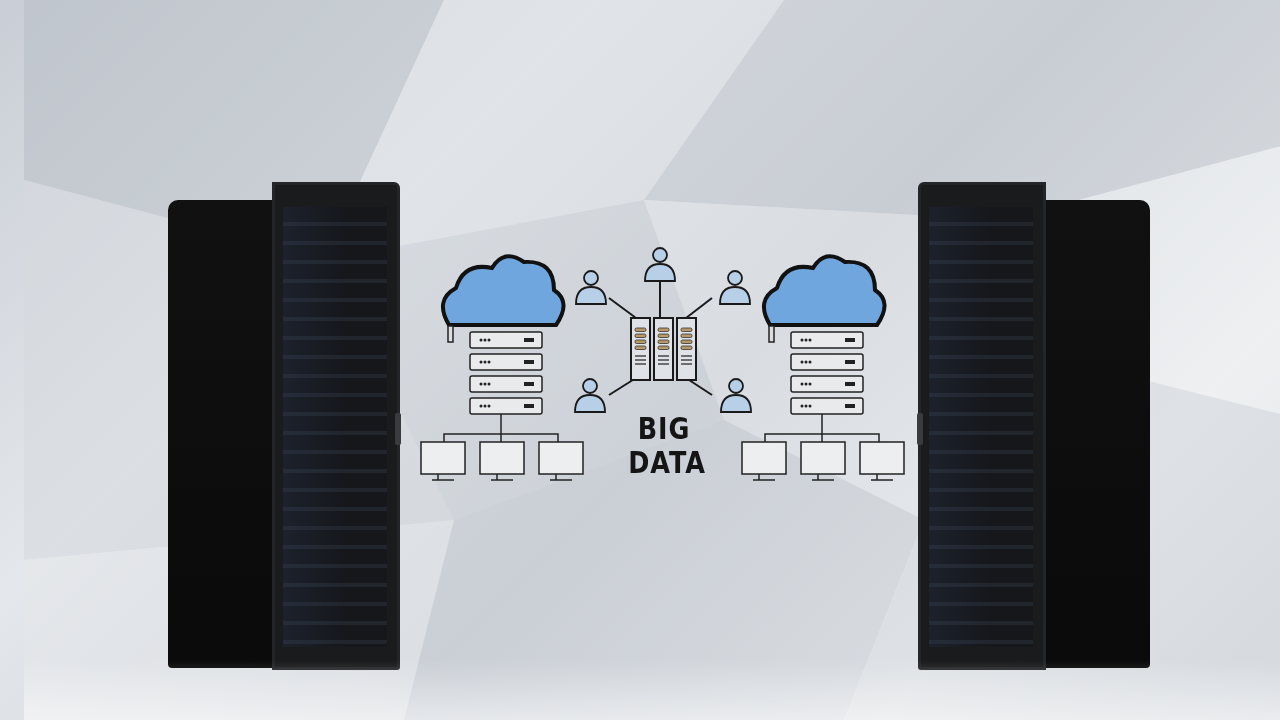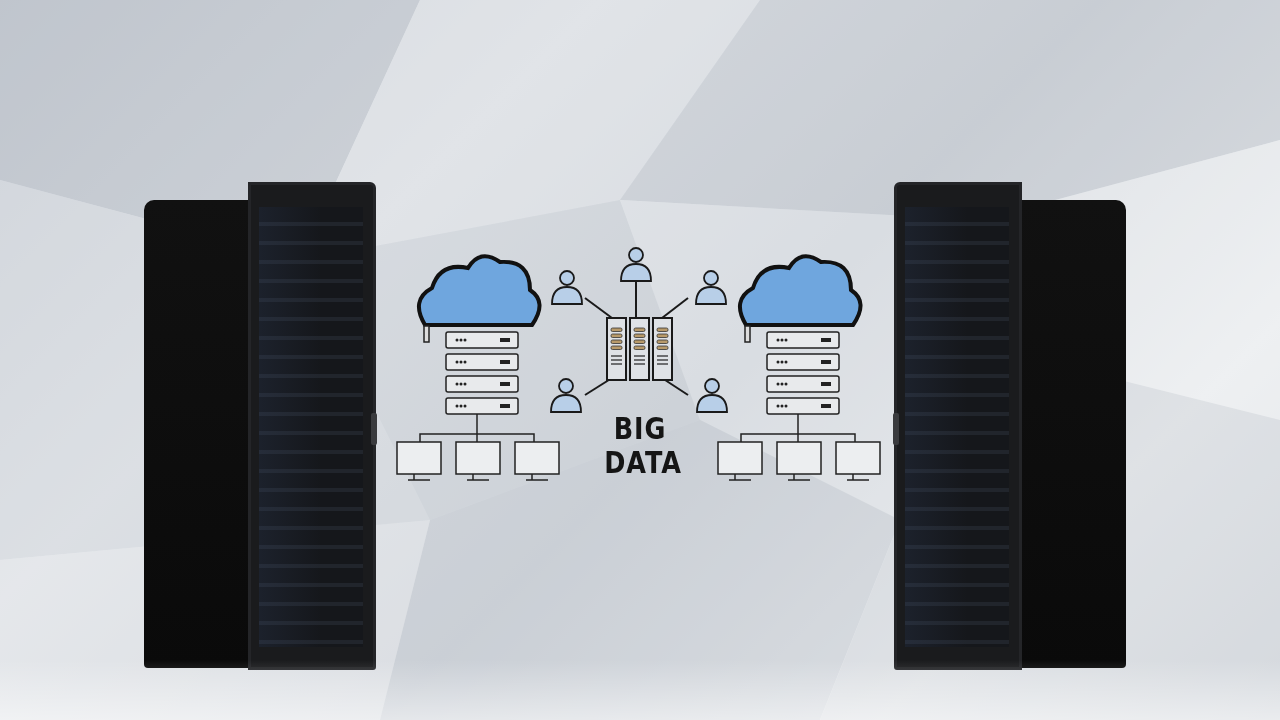--- a/index.html
+++ b/index.html
@@ -1,19 +1,19 @@
 <!DOCTYPE html>
 <html><head>
 <meta charset="utf-8">
 <style>
   html,body{margin:0;padding:0;}
   body{width:1280px;height:720px;overflow:hidden;position:relative;font-family:"DejaVu Sans",sans-serif;
     background:linear-gradient(135deg,#c9ced6 0%,#e4e7eb 30%,#cfd4da 55%,#eef0f2 80%,#d8dce1 100%);}
   .poly{position:absolute;opacity:.55;}
-  .scene{position:absolute;inset:0;}
+  .scene{position:absolute;inset:0;margin-left:24px;}
   .rack{position:absolute;top:182px;width:232px;height:488px;}
   .rack .side{position:absolute;top:18px;width:104px;height:468px;background:linear-gradient(180deg,#111 0%,#0a0a0a 100%);border-radius:10px 0 0 4px;}
   .rack .front{position:absolute;top:0;width:128px;height:488px;background:#1a1b1d;border:3px solid #242528;box-sizing:border-box;border-radius:0 6px 3px 0;}
   .rack .panel{position:absolute;left:8px;right:10px;top:22px;bottom:20px;background:repeating-linear-gradient(180deg,#15171b 0px,#15171b 15px,#21252c 15px,#21252c 19px);}
   .rack .panel::after{content:"";position:absolute;inset:0;background:linear-gradient(90deg,rgba(60,80,120,.18),rgba(0,0,0,0) 60%);}
   .rack .handle{position:absolute;right:-4px;top:228px;width:6px;height:32px;background:#3a3b3e;border-radius:2px;}
   .floor{position:absolute;left:0;right:0;bottom:0;height:60px;background:linear-gradient(180deg,rgba(255,255,255,0),rgba(255,255,255,.5));}
   .illus{position:absolute;left:380px;top:228px;width:520px;height:270px;}
   .title{position:absolute;left:598px;top:412px;width:84px;text-align:center;font-family:"DejaVu Sans",sans-serif;font-weight:bold;font-size:30px;line-height:34px;color:#151515;letter-spacing:1px;transform:scaleX(.85);}
 </style>

